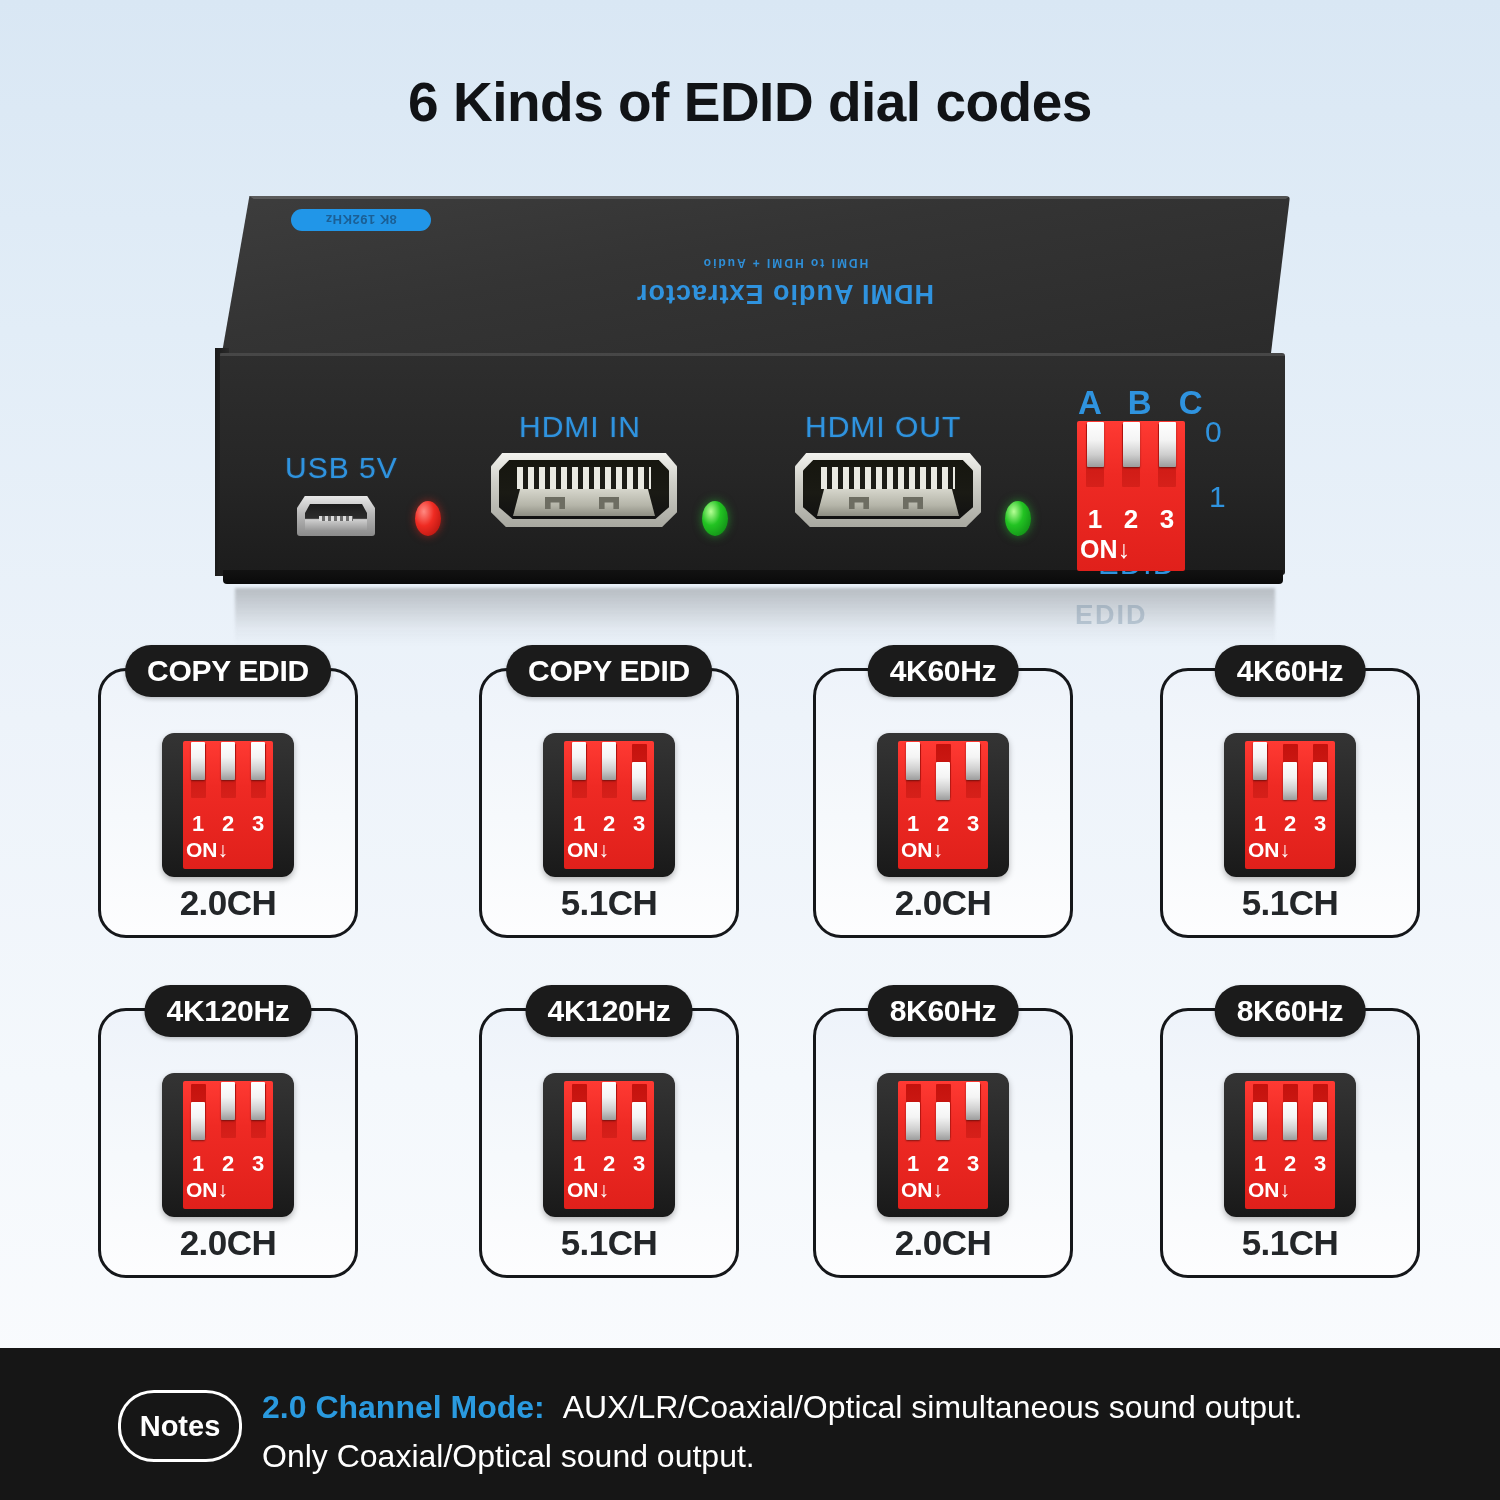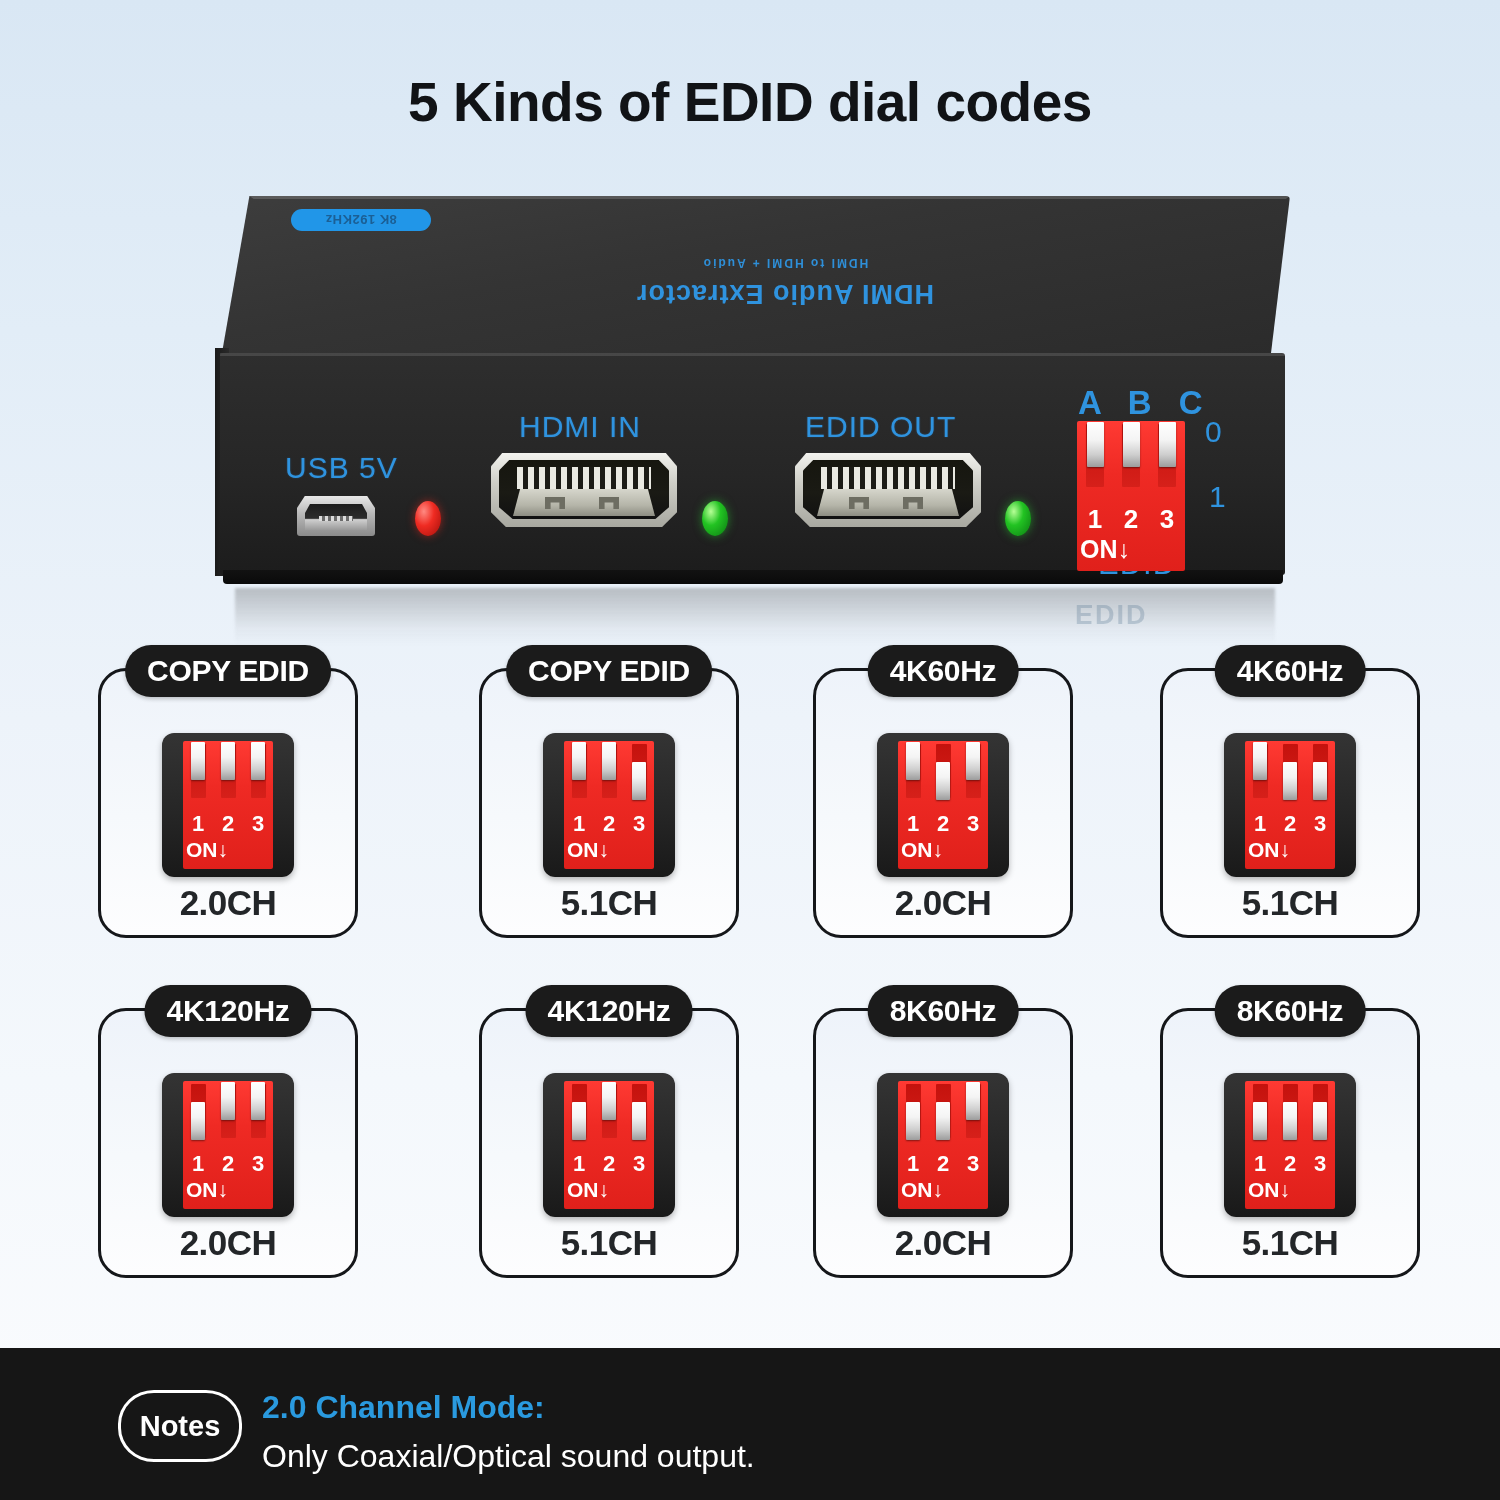--- a/index.html
+++ b/index.html
@@ -419,21 +419,21 @@
     font-size: 32px;
     font-weight: 500;
   }
 </style>
 </head>
 <body>
 
 <div id="page">
 
   <div id="header">
-    <span id="header-sub">5 Kinds of EDID dial codes</span>
+    <span id="header-sub">6 Kinds of EDID dial codes</span>
   </div>
 
   <div id="device-wrap">
 
     <div id="device-top">
       <div id="device-top-hl"></div>
     </div>
 
     <div id="device-badge">
       <span id="device-badge-text">8K 192KHz</span>
@@ -464,21 +464,21 @@
     <div class="hdmi-port" style="left:276px; top:257px;">
       <div class="hdmi-outer"></div>
       <div class="hdmi-inner"></div>
       <div class="hdmi-pins"></div>
       <div class="hdmi-tongue"></div>
       <div class="hdmi-notch" style="left:54px;"></div>
       <div class="hdmi-notch" style="left:108px;"></div>
     </div>
     <div class="led led-green" style="left:487px; top:305px;"></div>
 
-    <span class="port-label" style="left:590px; top:214px;">EDID OUT</span>
+    <span class="port-label" style="left:590px; top:214px;">HDMI OUT</span>
     <div class="hdmi-port" style="left:580px; top:257px;">
       <div class="hdmi-outer"></div>
       <div class="hdmi-inner"></div>
       <div class="hdmi-pins"></div>
       <div class="hdmi-tongue"></div>
       <div class="hdmi-notch" style="left:54px;"></div>
       <div class="hdmi-notch" style="left:108px;"></div>
     </div>
     <div class="led led-green" style="left:790px; top:305px;"></div>
 
@@ -663,19 +663,20 @@
         <div class="card-ch">5.1CH</div>
       </div>
     </div>
 
   <div id="notes-bar">
     <div id="notes-badge">
       <span id="notes-badge-text">Notes</span>
     </div>
     <div class="note-row" id="note-row-1">
       <span class="note-key">2.0 Channel Mode:</span>
+      <span class="note-val">AUX/LR/Coaxial/Optical simultaneous sound output.</span>
     </div>
     <div class="note-row" id="note-row-2">
       <span class="note-val">Only Coaxial/Optical sound output.</span>
     </div>
   </div>
 
 </div>
 
 </body></html>

